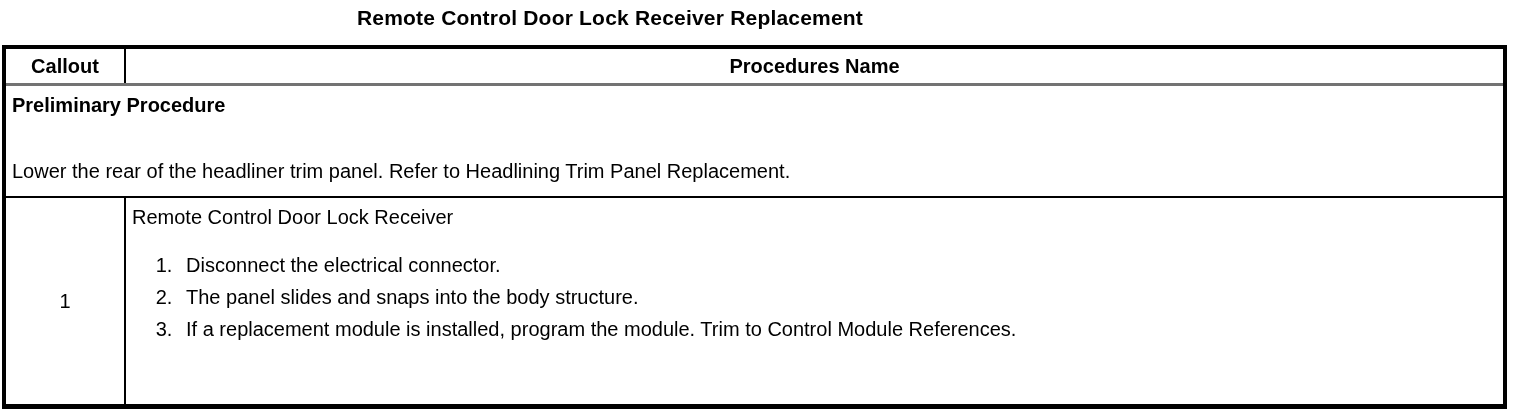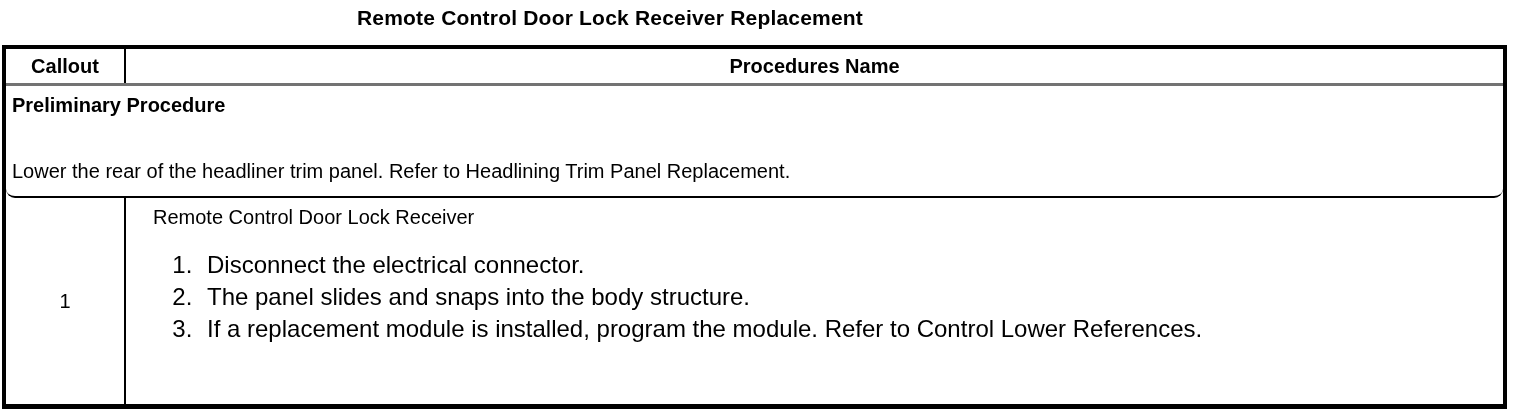--- a/index.html
+++ b/index.html
@@ -55,21 +55,20 @@
   .header-cell {
     display: flex;
     align-items: center;
     justify-content: center;
     font-size: 20px;
     font-weight: bold;
   }
   .prelim-row {
     border-bottom: 2px solid #000000;
     padding: 8px 6px 14px 6px;
-    border-radius: 9px;
   }
   .prelim-heading {
     font-size: 20px;
     font-weight: bold;
     line-height: 22px;
   }
   .prelim-text {
     margin-top: 44px;
     font-size: 20px;
     line-height: 22px;
@@ -79,37 +78,36 @@
     min-height: 206px;
   }
   .callout-cell {
     display: flex;
     align-items: center;
     justify-content: center;
     font-size: 20px;
   }
   .content-cell {
     padding: 8px 8px 12px 6px;
-    margin-left: 21px;
   }
   .component-name {
     font-size: 20px;
     line-height: 22px;
   }
   .procedures-heading {
     margin-top: 28px;
     margin-left: 36px;
     font-size: 20px;
     font-weight: bold;
     line-height: 22px;
   }
   ol.steps {
     margin: 26px 0 0 0;
     padding-left: 46px;
-    font-size: 24px;
+    font-size: 20px;
   }
   ol.steps li {
     line-height: 22px;
     margin-bottom: 10px;
     padding-left: 8px;
   }
   ol.steps li:last-child { margin-bottom: 0; }
 </style>
 </head>
 <body>
@@ -130,19 +128,19 @@
       <div class="prelim-text">Lower the rear of the headliner trim panel. Refer to Headlining Trim Panel Replacement.</div>
     </div>
 
     <div class="body-row">
       <div class="callout-col callout-cell">1</div>
       <div class="name-col content-cell">
         <div class="component-name">Remote Control Door Lock Receiver</div>
         <ol class="steps">
           <li>Disconnect the electrical connector.</li>
           <li>The panel slides and snaps into the body structure.</li>
-          <li>If a replacement module is installed, program the module. Refer to Control Lower References.</li>
+          <li>If a replacement module is installed, program the module. Trim to Control Module References.</li>
         </ol>
       </div>
     </div>
 
   </div>
 </div>
 
 </body></html>

